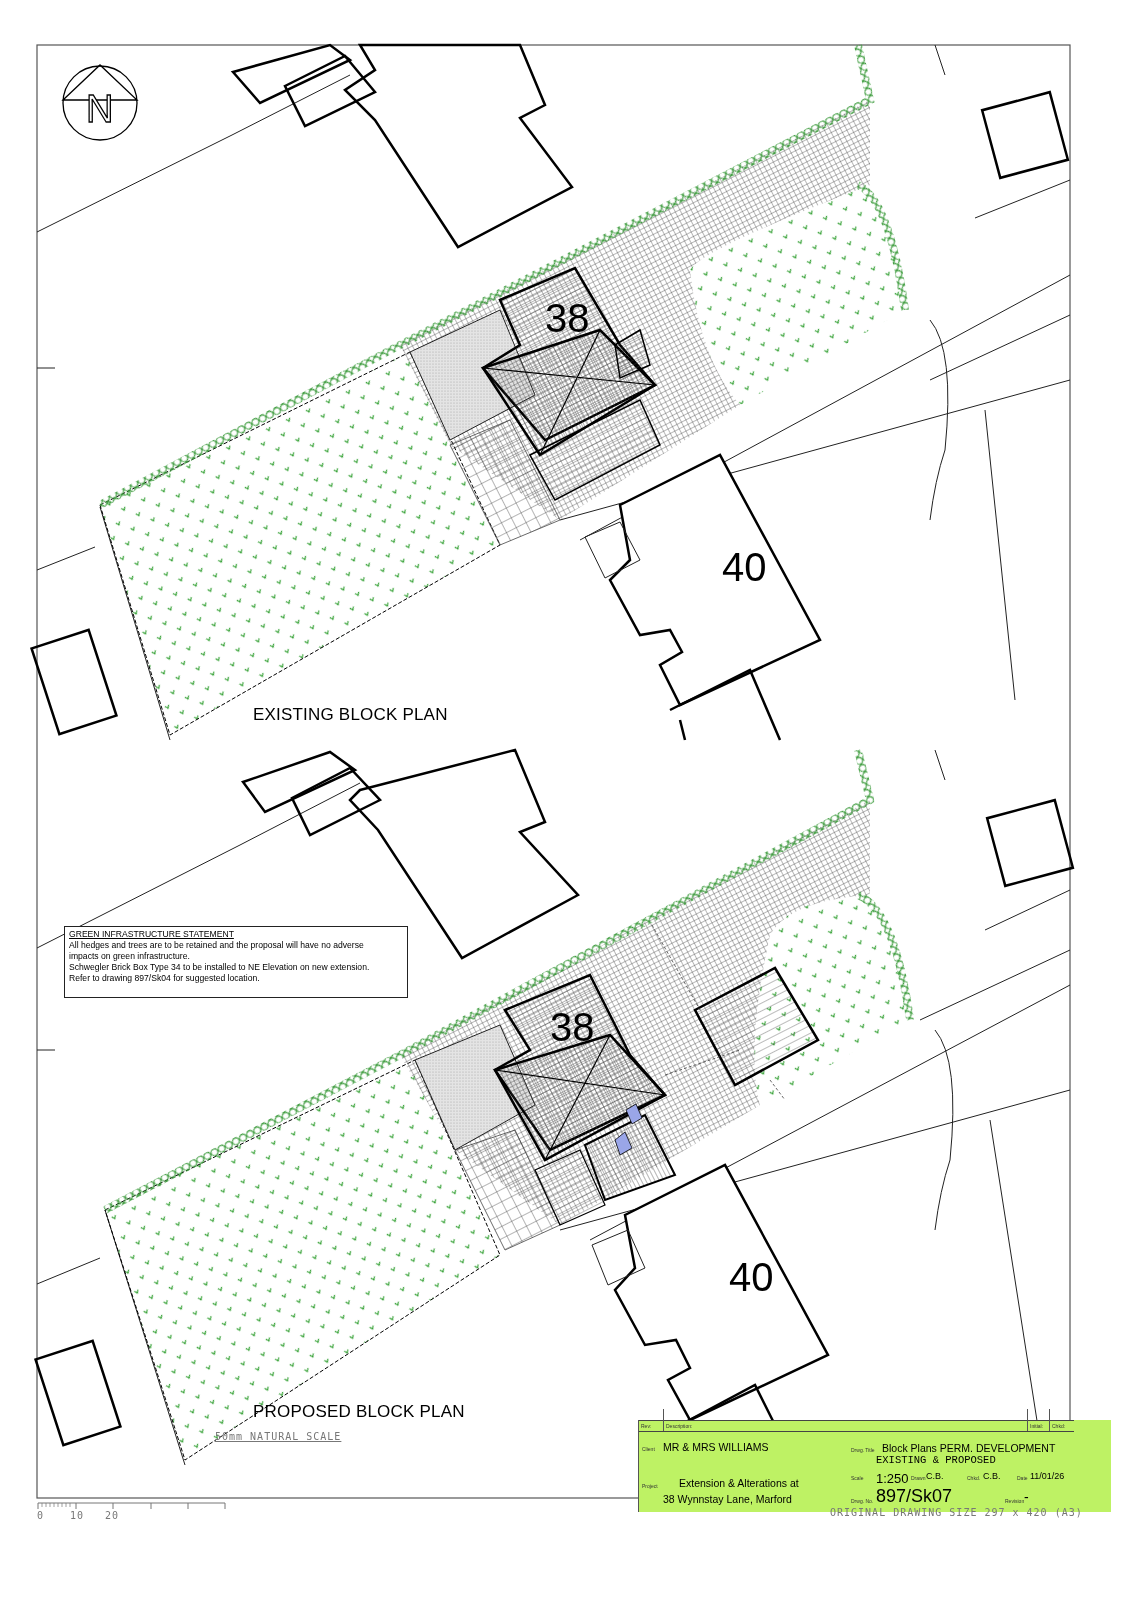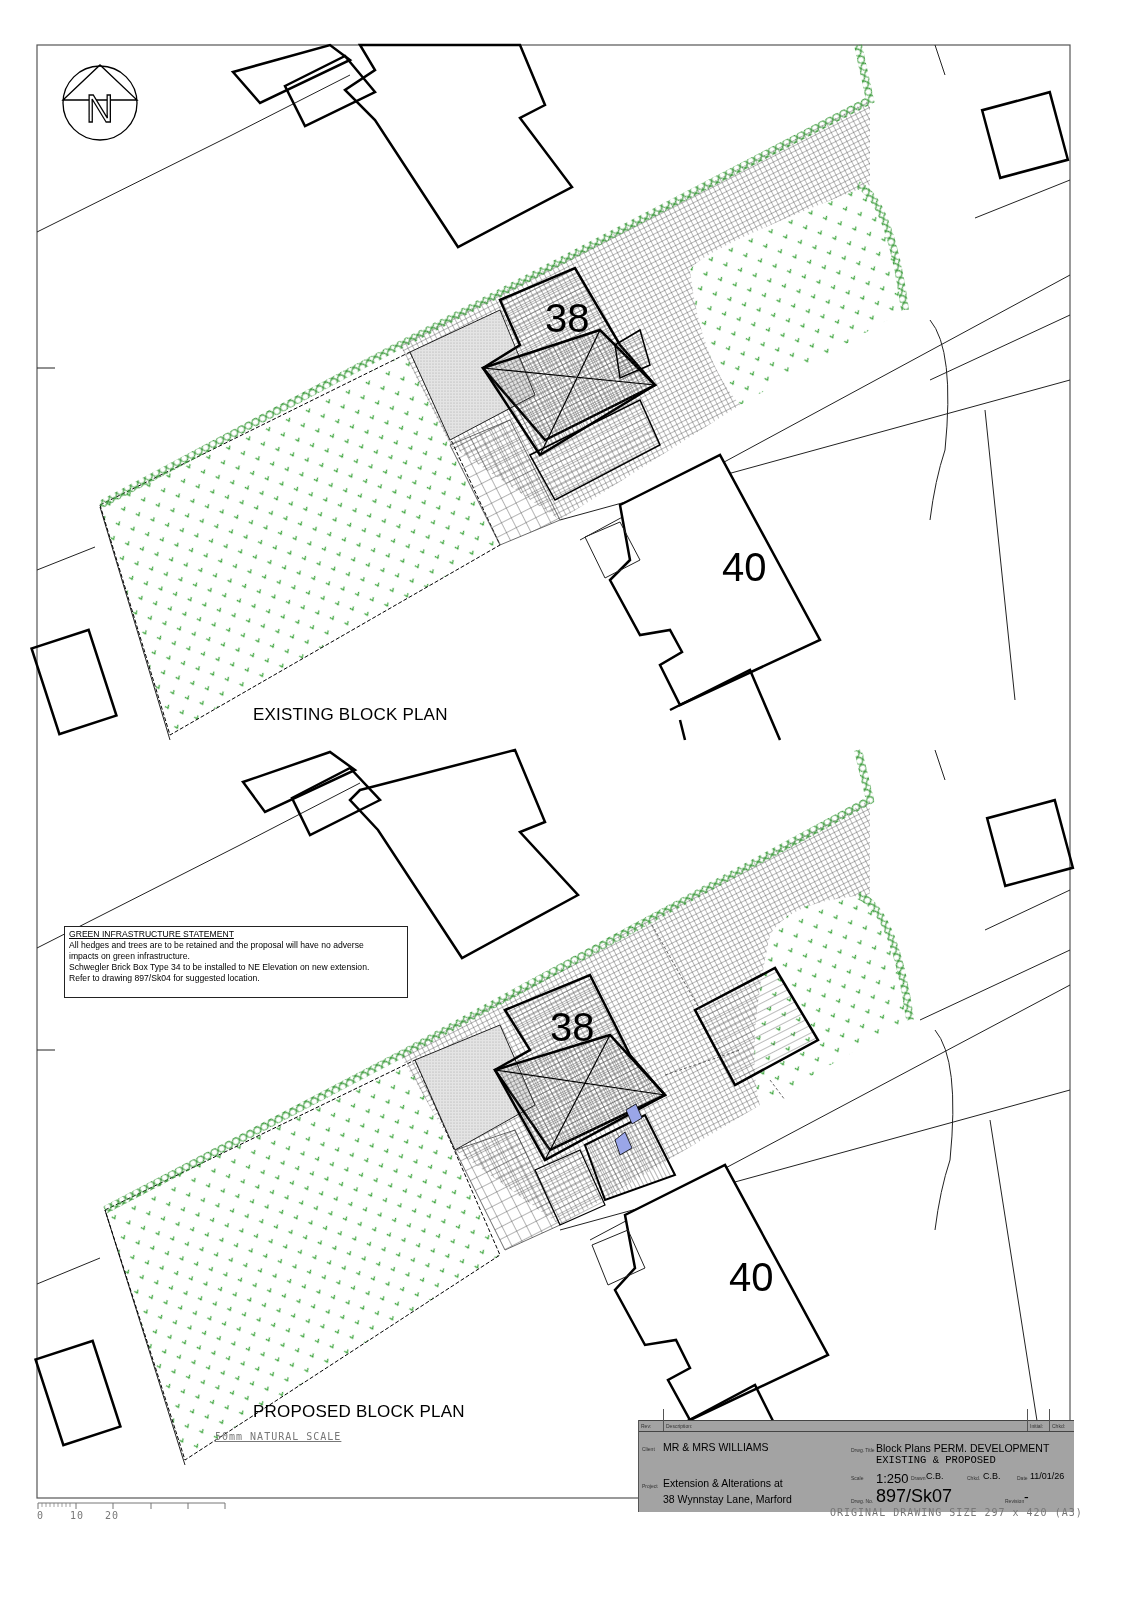--- a/index.html
+++ b/index.html
@@ -3,21 +3,21 @@
 <meta charset="utf-8">
 <style>
   html,body{margin:0;padding:0;background:#fff;}
   body{width:1131px;height:1600px;position:relative;overflow:hidden;font-family:"Liberation Sans",sans-serif;color:#000;}
   svg.plan{position:absolute;left:0;top:0;}
   .lbl{position:absolute;font-family:"Liberation Sans",sans-serif;}
   .plot-num{font-size:40px;margin-left:32px;}
   .plan-title{font-size:17px;letter-spacing:0.2px;}
   .stmt{position:absolute;left:64px;top:926px;width:344px;height:72px;border:1.3px solid #222;background:#fff;font-size:8.6px;line-height:11px;padding:2px 4px;box-sizing:border-box;}
   .stmt .hd{text-decoration:underline;}
-  .tb{position:absolute;left:638px;top:1420px;width:435px;height:92px;border-left:1.2px solid #555;background:#a3a3a3;}
+  .tb{position:absolute;left:638px;top:1420px;width:435px;height:92px;border-left:1.2px solid #555;background:#bef264;padding-left:37px;}
   .tb .row-h{position:absolute;left:0;top:0;width:435px;height:10px;border-top:1px solid #444;border-bottom:1.5px solid #444;font-size:5px;}
   .tiny{font-size:5px;color:#333;position:absolute;}
   .tbt{position:absolute;font-size:10.5px;}
   .tbbig{position:absolute;font-size:18px;}
   .scale-text{position:absolute;font-family:"DejaVu Sans Mono",monospace;font-size:10px;color:#777;letter-spacing:1px;}
 </style>
 </head>
 <body>
 
 <svg class="plan" width="1131" height="1600" viewBox="0 0 1131 1600">
@@ -152,25 +152,25 @@
     <span style="position:absolute;left:24px;top:-12px;height:22px;border-left:1px solid #555;"></span>
     <span class="tiny" style="left:27px;top:2px;">Description:</span>
     <span style="position:absolute;left:388px;top:-12px;height:22px;border-left:1px solid #555;"></span>
     <span class="tiny" style="left:391px;top:2px;">Initial:</span>
     <span style="position:absolute;left:410px;top:-12px;height:22px;border-left:1px solid #555;"></span>
     <span class="tiny" style="left:413px;top:2px;">Chkd:</span>
   </div>
   <span class="tiny" style="left:3px;top:26px;">Client</span>
   <span class="tbt" style="left:24px;top:21px;">MR &amp; MRS WILLIAMS</span>
   <span class="tiny" style="left:3px;top:63px;">Project</span>
-  <span class="tbt" style="left:24px;top:57px;">Extension &amp; Alterations at</span>
+  <span class="tbt" style="left:40px;top:57px;">Extension &amp; Alterations at</span>
   <span class="tbt" style="left:24px;top:73px;">38 Wynnstay Lane, Marford</span>
 
   <span class="tiny" style="left:212px;top:27px;">Drwg. Title</span>
-  <span class="tbt" style="left:237px;top:22px;">Block Plans PERM. DEVELOPMENT</span>
+  <span class="tbt" style="left:243px;top:22px;">Block Plans PERM. DEVELOPMENT</span>
   <span class="tbt" style="left:237px;top:34px;font-family:Liberation Mono, monospace;">EXISTING &amp; PROPOSED</span>
   <span class="tiny" style="left:212px;top:55px;">Scale</span>
   <span class="tbt" style="left:237px;top:51px;font-size:13px;">1:250</span>
   <span class="tiny" style="left:272px;top:55px;">Drawn</span>
   <span class="tbt" style="left:287px;top:51px;font-size:9px;">C.B.</span>
   <span class="tiny" style="left:328px;top:55px;">Chkd.</span>
   <span class="tbt" style="left:344px;top:51px;font-size:9px;">C.B.</span>
   <span class="tiny" style="left:378px;top:55px;">Date</span>
   <span class="tbt" style="left:391px;top:51px;font-size:9px;">11/01/26</span>
   <span class="tiny" style="left:212px;top:78px;">Drwg. No.</span>

